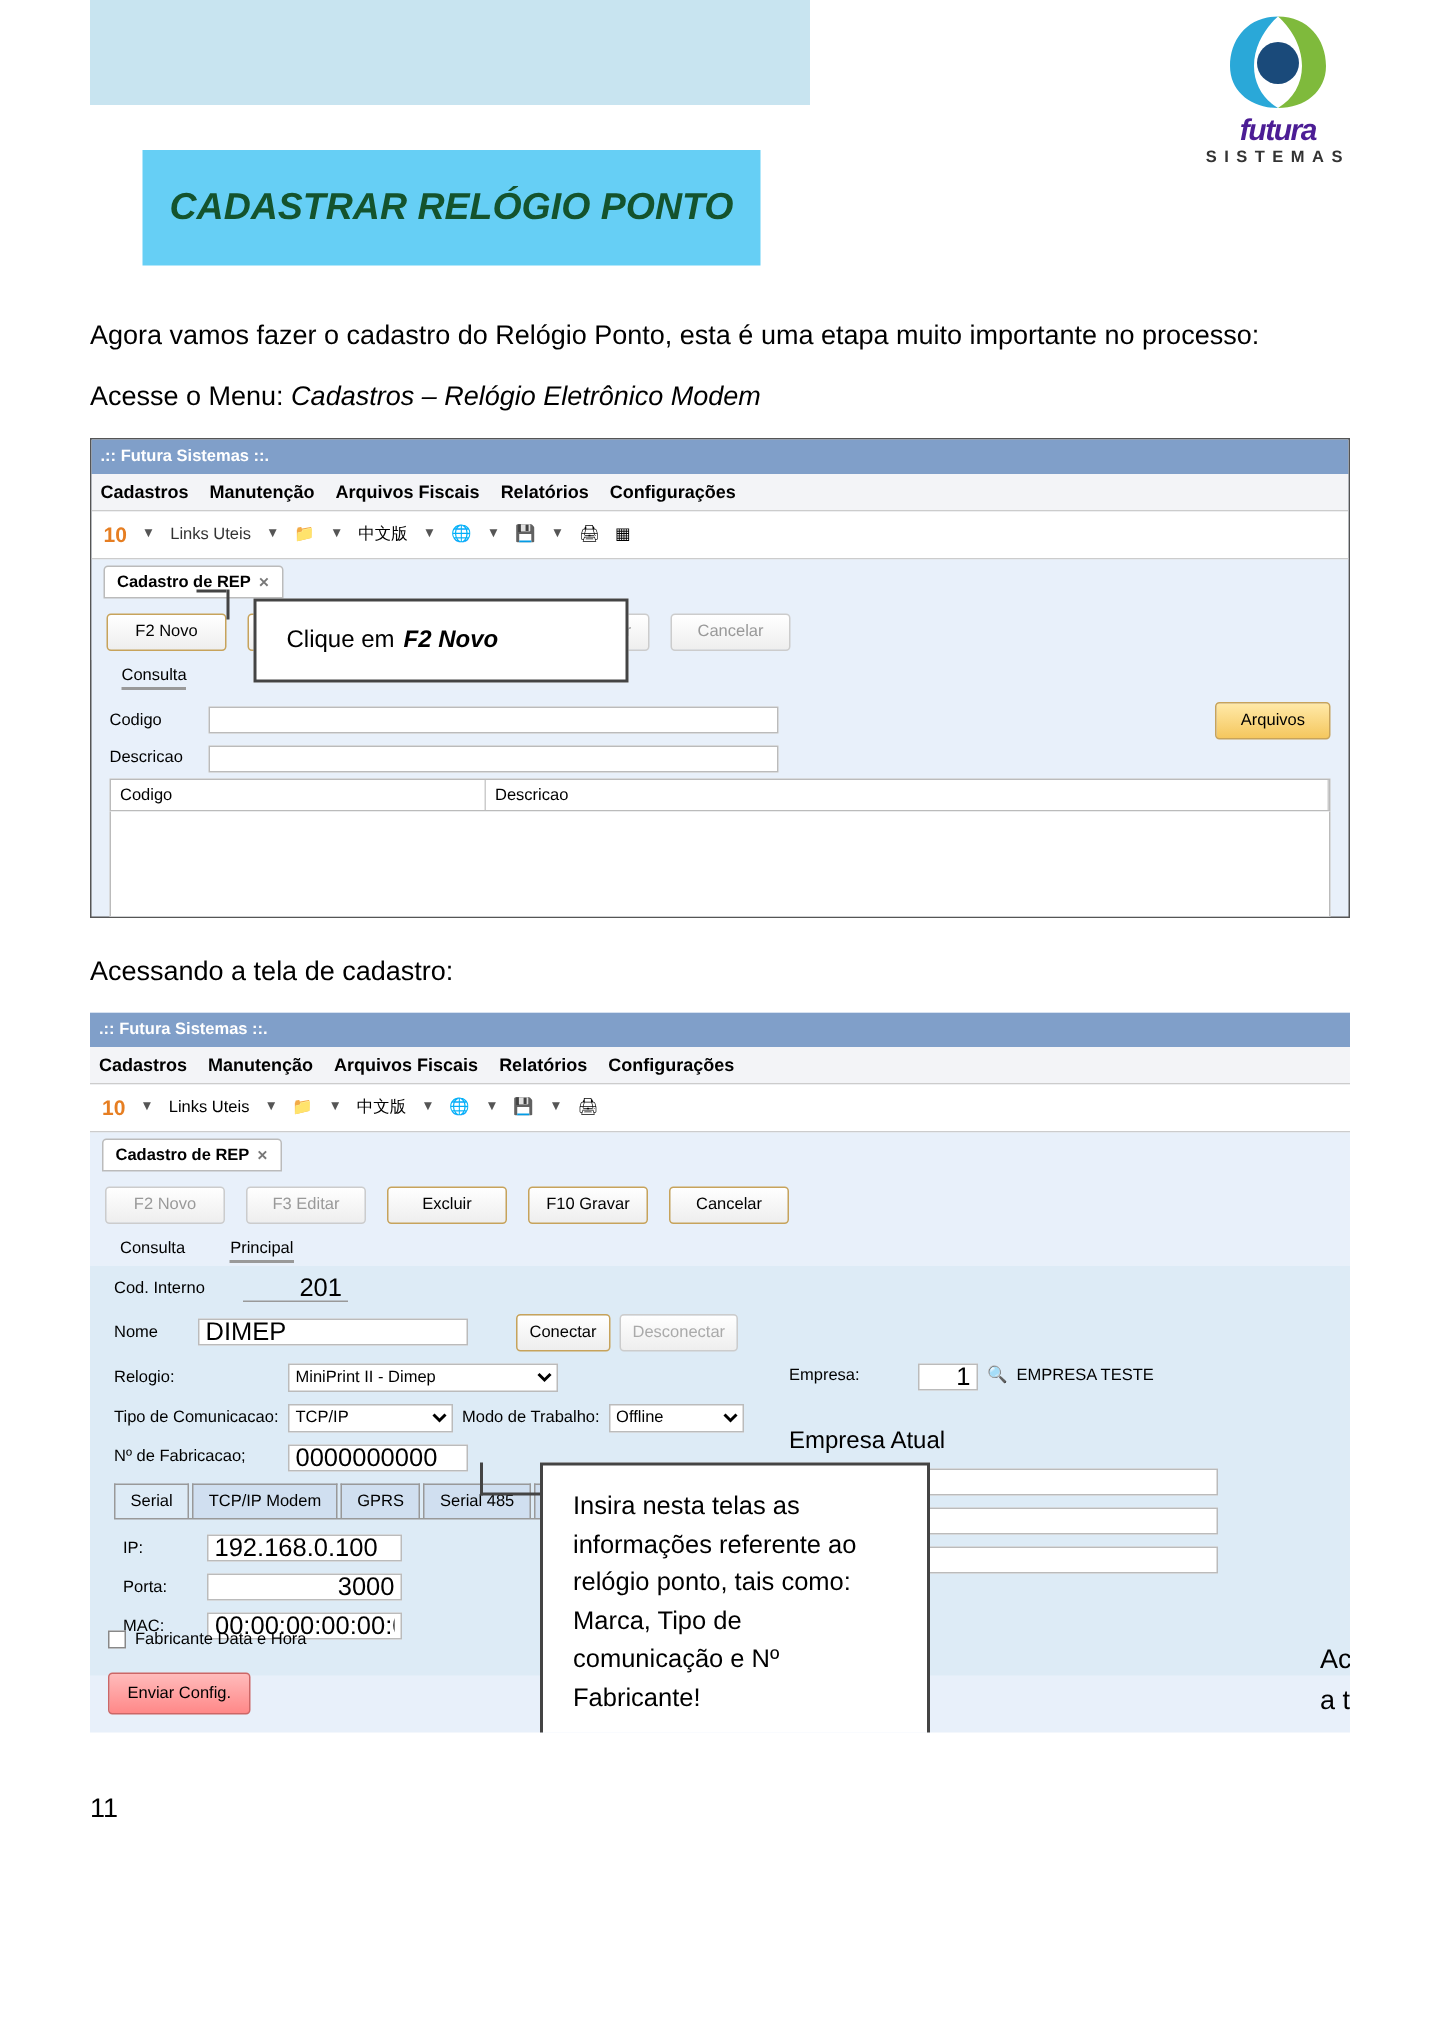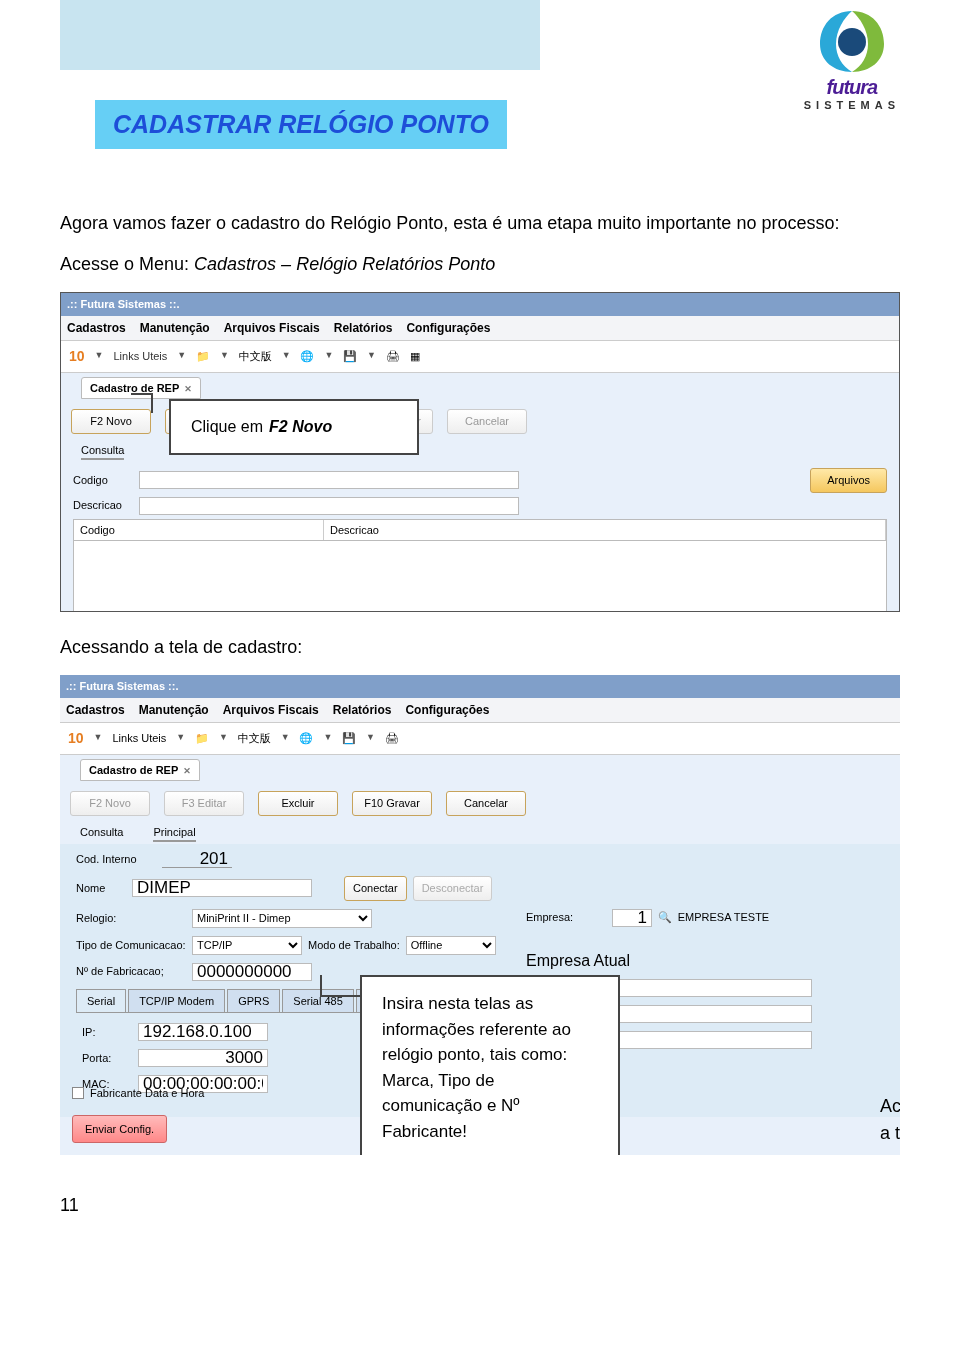--- a/index.html
+++ b/index.html
@@ -3,34 +3,34 @@
 <meta charset="utf-8">
 <style>
   * { box-sizing: border-box; margin: 0; padding: 0; }
   body { font-family: Arial, sans-serif; background: #fff; width: 960px; position: relative; }
   .page { padding: 50px 60px 30px 60px; position: relative; }
   .header-bar { height: 70px; background: #c8e4f0; width: 480px; position: absolute; top: 0; left: 60px; }
   .logo-block { position: absolute; top: 6px; right: 60px; text-align: center; }
   .logo-swirl { width: 80px; height: 70px; margin: 0 auto; position: relative; }
   .logo-text { font-size: 20px; font-weight: 900; font-style: italic; color: #4c1d95; letter-spacing: -1px; }
   .logo-sub { font-size: 11px; font-weight: bold; letter-spacing: 5px; color: #333; }
-  h1.doc-title { position: absolute; top: 100px; left: 95px; font-style: italic; font-weight: 900; font-size: 25px; background: #66cff5; padding: 10px 18px; color: #1d4ed8; }
+  h1.doc-title { position: absolute; top: 100px; left: 95px; font-style: italic; font-weight: 900; font-size: 25px; background: #66cff5; padding: 24px 18px; color: #14532d; }
   .body-text { margin-top: 160px; font-size: 18px; line-height: 1.5; }
   .body-text p { margin-bottom: 14px; }
   .italic { font-style: italic; }
   .screenshot { border: 1px solid #555; margin-top: 12px; background: #e8f0fa; position: relative; overflow: hidden; }
   .ss1 { height: 320px; }
   .ss2 { height: 480px; margin-top: 10px; border: none; }
   .ss-title { background: #809fc9; color: #fff; font-size: 11px; font-weight: bold; padding: 3px 6px; }
   .menubar { background: #f3f4f7; padding: 3px 6px; font-size: 12px; font-weight: bold; display: flex; gap: 14px; border-bottom: 1px solid #ccc; }
   .toolbar { background: #fff; padding: 5px 8px; display: flex; align-items: center; gap: 10px; border-bottom: 1px solid #ccc; font-size: 11px; }
   .tb-num { color: #e67e22; font-weight: bold; font-size: 14px; }
   .tb-chev { color: #555; font-size: 9px; }
   .tb-link { color: #333; }
-  .tabbar { background: #e8f0fa; padding: 4px 20px; font-size: 11px; display: flex; gap: 6px; }
+  .tabbar { background: #e8f0fa; padding: 4px 8px; font-size: 11px; display: flex; gap: 6px; }
   .tabbar .tab { background: #fff; padding: 2px 8px; border: 1px solid #bbb; border-radius: 3px 3px 0 0; font-weight: bold; }
   .tabbar .tabx { color: #777; font-size: 9px; margin-left: 2px; }
   .btnrow { background: #e8f0fa; padding: 6px 10px; display: flex; gap: 14px; }
   .winbtn { background: linear-gradient(#fff,#eee); border: 1px solid #c7a35b; border-radius: 3px; padding: 3px 4px; font-size: 11px; width: 80px; text-align: center; }
   .winbtn.gray { color: #999; border-color: #ccc; }
   .subtabs { padding: 2px 20px; font-size: 11px; display: flex; gap: 30px; }
   .subtabs span.active { border-bottom: 2px solid #999; }
   .filterarea { padding: 6px 12px; font-size: 11px; position: relative; }
   .filterrow { display: flex; align-items: center; gap: 6px; margin-bottom: 4px; }
   .filterrow label { width: 60px; }
@@ -86,21 +86,21 @@
     </div>
     <div class="logo-text">futura</div>
     <div class="logo-sub">SISTEMAS</div>
   </div>
 
   <h1 class="doc-title">CADASTRAR RELÓGIO PONTO</h1>
 
   <div class="body-text">
     <p>Agora vamos fazer o cadastro do Relógio Ponto, esta é uma etapa muito importante no processo:</p>
     <p>
-      <span>Acesse o Menu: </span><span class="italic">Cadastros – Relógio Relatórios Ponto</span>
+      <span>Acesse o Menu: </span><span class="italic">Cadastros – Relógio Eletrônico Modem</span>
     </p>
 
     <div class="screenshot ss1">
       <div class="ss-title">.:: Futura Sistemas ::.</div>
       <div class="menubar">
         <span>Cadastros</span>
         <span>Manutenção</span>
         <span>Arquivos Fiscais</span>
         <span>Relatórios</span>
         <span>Configurações</span>

